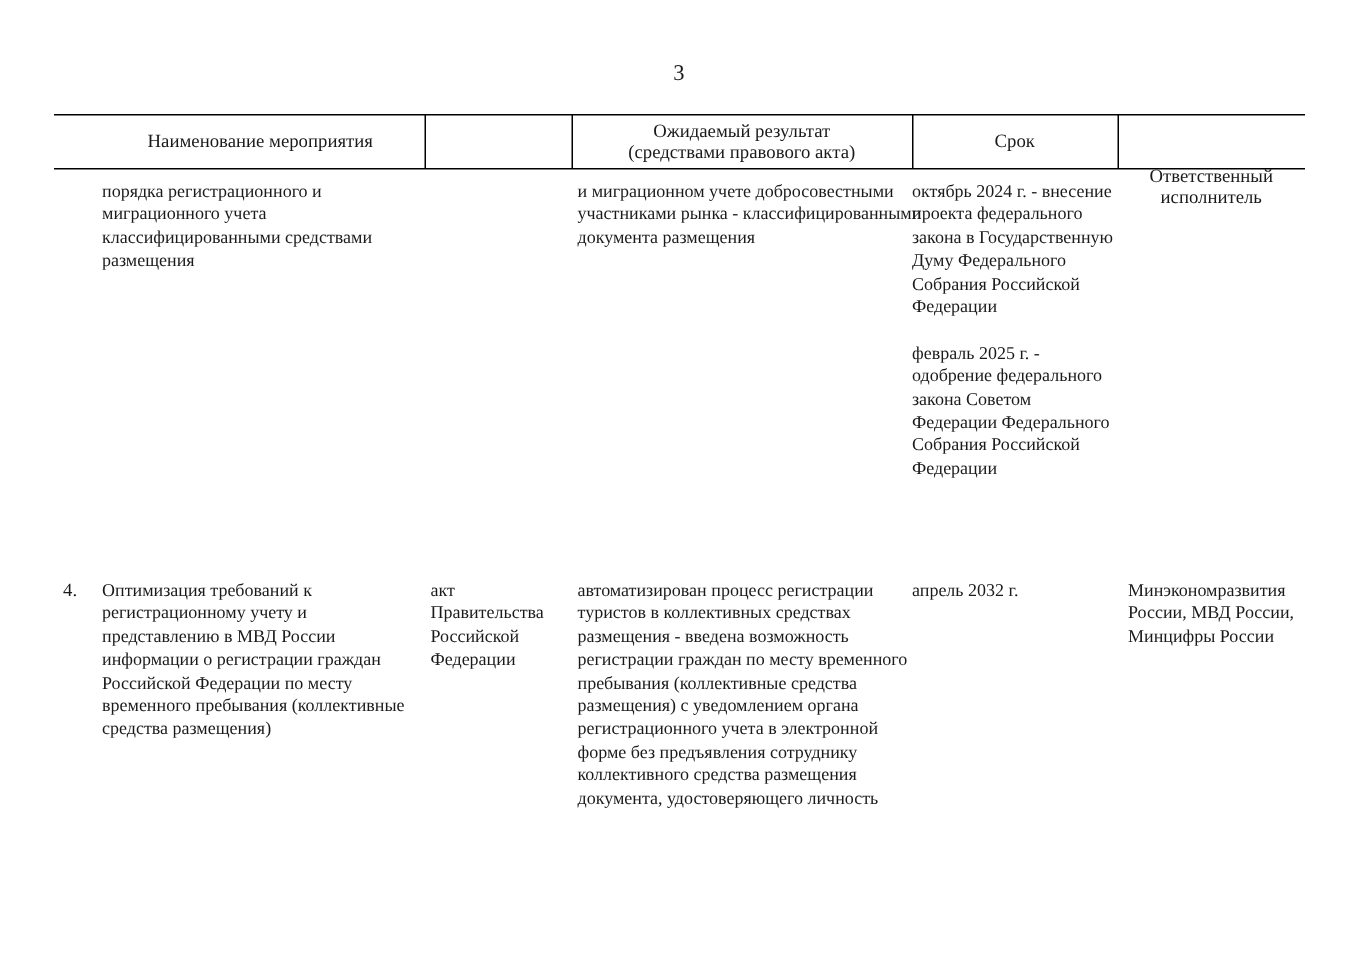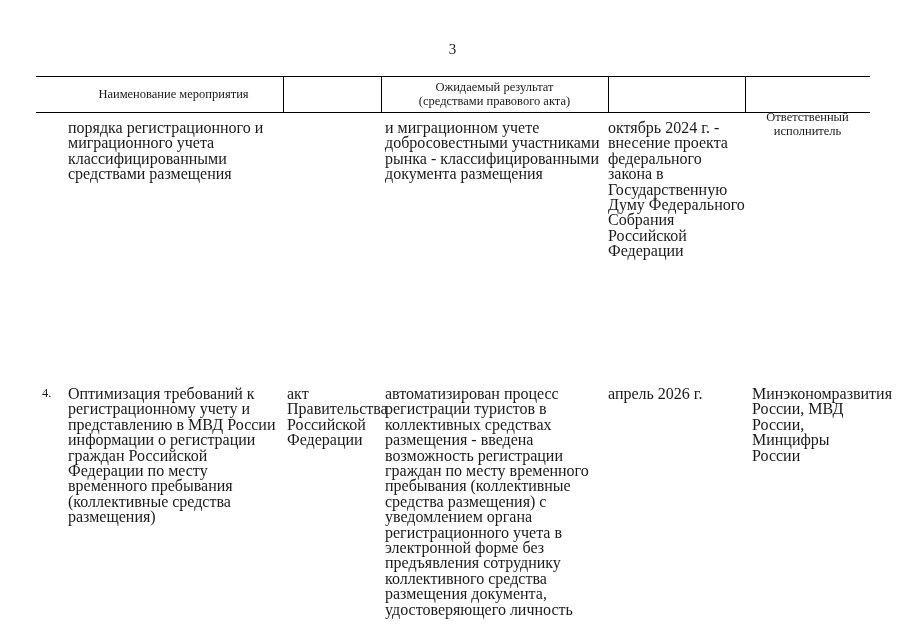--- a/index.html
+++ b/index.html
@@ -87,21 +87,21 @@
   }
   .hcell-1 { left: 14px;   width: 247px; }
   .hcell-2 { left: 247px; width: 98px;  }
   .hcell-3 { left: 345px; width: 227px; }
   .hcell-4 { left: 572px; width: 137px; }
   .hcell-5 { left: 709px; width: 125px; margin-top: 30px; }
 
   
   .cell {
     position: absolute;
-    font-size: 16px;
+    font-size: 12px;
     line-height: 15.4px;
   }
   .cell.center { text-align: left; }
   .cell.left   { text-align: left; }
 
   .para + .para { margin-top: 15.4px; }
 
   .num {
     position: absolute;
     font-size: 12.5px;
@@ -140,42 +140,46 @@
     <div class="vdiv vdiv-4"></div>
 
     <div class="header-band">
       <div class="hcell hcell-1">
         <span>Наименование мероприятия</span>
       </div>
       <div class="hcell hcell-3">
         <span>Ожидаемый результат</span>
         <span>(средствами правового акта)</span>
       </div>
+      <div class="hcell hcell-4">
+        <span>Срок</span>
+      </div>
       <div class="hcell hcell-5">
         <span>Ответственный</span>
         <span>исполнитель</span>
       </div>
     </div>
 
     <div class="cell left r1-c1">порядка регистрационного и миграционного учета классифицированными средствами размещения</div>
 
     <div class="cell left r1-c3">и миграционном учете добросовестными участниками рынка - классифицированными документа размещения</div>
 
     <div class="cell center r1-c4">
       <div class="para">октябрь 2024 г. - внесение проекта федерального закона в Государственную Думу Федерального Собрания Российской Федерации</div>
+      <div class="para">февраль 2025 г. - одобрение федерального закона Советом Федерации Федерального Собрания Российской Федерации</div>
     </div>
 
     <div class="num r2-num">4.</div>
 
     <div class="cell left r2-c1">Оптимизация требований к регистрационному учету и представлению в МВД России информации о регистрации граждан Российской Федерации по месту временного пребывания (коллективные средства размещения)</div>
 
     <div class="cell left r2-c2">акт Правительства Российской Федерации</div>
 
     <div class="cell left r2-c3">автоматизирован процесс регистрации туристов в коллективных средствах размещения - введена возможность регистрации граждан по месту временного пребывания (коллективные средства размещения) с уведомлением органа регистрационного учета в электронной форме без предъявления сотруднику коллективного средства размещения документа, удостоверяющего личность</div>
 
     <div class="cell center r2-c4">
-      <div class="para">апрель 2026 г.</div>
+      <div class="para">апрель 2032 г.</div>
     </div>
 
     <div class="cell left r2-c5">Минэкономразвития России, МВД России, Минцифры России</div>
 
   </div>
 </div>
 
 </body></html>

